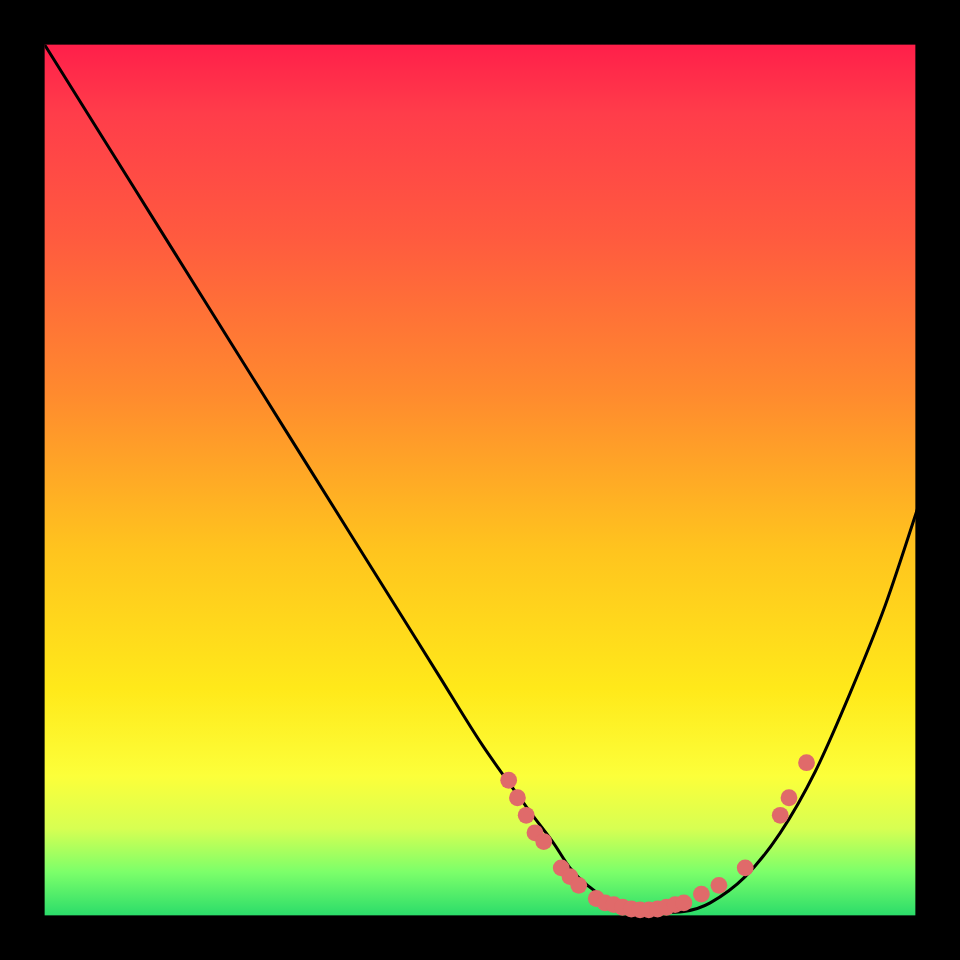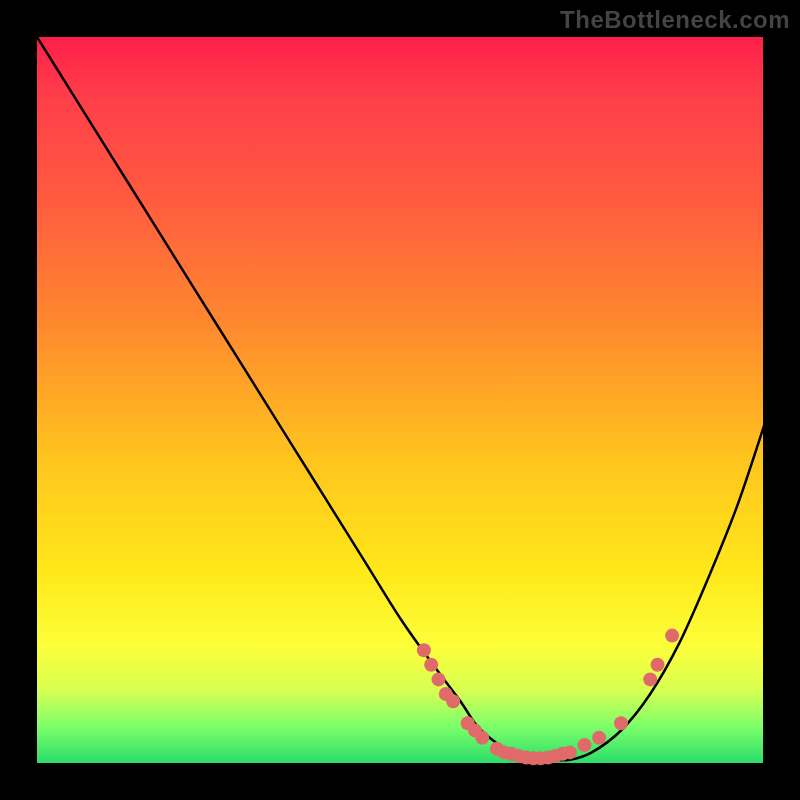--- a/index.html
+++ b/index.html
@@ -57,21 +57,20 @@
   }
   .marker {
     fill: #e06a6a;
     stroke: none;
   }
 </style>
 </head>
 <body>
 
 <div class="frame">
-  <div class="watermark">TheBottleneck.com</div>
   <div class="plot">
     <svg class="curve" viewBox="0 0 730 730" preserveAspectRatio="none">
       <path id="curve-path" fill="none" stroke="#000" stroke-width="2.5" stroke-linecap="round" stroke-linejoin="round" d="M 0 0 C 6.083333333333333 9.733333333333329, 24.333333333333336 38.933333333333294, 36.5 58.39999999999998 C 48.666666666666664 77.86666666666666, 60.833333333333336 97.33333333333339, 73 116.80000000000007 C 85.16666666666667 136.26666666666674, 97.33333333333333 155.7333333333334, 109.5 175.20000000000005 C 121.66666666666667 194.66666666666669, 133.83333333333334 214.1333333333333, 146 233.59999999999997 C 158.16666666666666 253.06666666666663, 170.33333333333334 272.5333333333333, 182.5 292 C 194.66666666666666 311.4666666666667, 206.83333333333334 330.9333333333333, 219 350.4 C 231.16666666666666 369.8666666666667, 243.33333333333331 389.33333333333337, 255.49999999999997 408.8 C 267.66666666666663 428.26666666666665, 279.8333333333333 447.73333333333335, 292 467.2 C 304.1666666666667 486.66666666666663, 316.3333333333333 506.1333333333333, 328.5 525.6 C 340.6666666666667 545.0666666666667, 352.8333333333333 565.75, 365 584 C 377.1666666666667 602.25, 391.7666666666667 621.7166666666667, 401.50000000000006 635.1 C 411.2333333333334 648.4833333333333, 417.31666666666666 655.7833333333333, 423.4 664.3 C 429.4833333333333 672.8166666666666, 433.1333333333333 680.1166666666667, 438 686.2 C 442.8666666666667 692.2833333333334, 446.5166666666667 695.9333333333333, 452.6 700.8 C 458.68333333333334 705.6666666666666, 467.2 711.75, 474.5 715.4 C 481.8 719.05, 490.3166666666667 721.4833333333333, 496.40000000000003 722.7 C 502.48333333333335 723.9166666666667, 504.91666666666663 722.7, 510.99999999999994 722.7 C 517.0833333333333 722.7, 525.6 723.9166666666667, 532.9 722.7 C 540.1999999999999 721.4833333333333, 546.2833333333333 720.2666666666667, 554.8 715.4 C 563.3166666666666 710.5333333333333, 574.2666666666667 703.2333333333333, 584 693.5 C 593.7333333333333 683.7666666666667, 603.4666666666666 671.6, 613.1999999999999 657 C 622.9333333333333 642.4, 632.6666666666666 625.3666666666667, 642.4 605.9 C 652.1333333333333 586.4333333333333, 661.8666666666667 563.3166666666667, 671.6 540.2 C 681.3333333333334 517.0833333333334, 691.0666666666666 493.96666666666664, 700.8 467.2 C 710.5333333333333 440.43333333333334, 725.1333333333333 394.20000000000005, 730 379.6"></path>
       <g id="markers-group">
           <circle cx="386.90000000000003" cy="613.2" r="7" class="marker"></circle>
           <circle cx="394.20000000000005" cy="627.8" r="7" class="marker"></circle>
           <circle cx="401.50000000000006" cy="642.4" r="7" class="marker"></circle>
           <circle cx="408.8" cy="657" r="7" class="marker"></circle>
           <circle cx="416.09999999999997" cy="664.3" r="7" class="marker"></circle>
           <circle cx="430.7" cy="686.2" r="7" class="marker"></circle>

